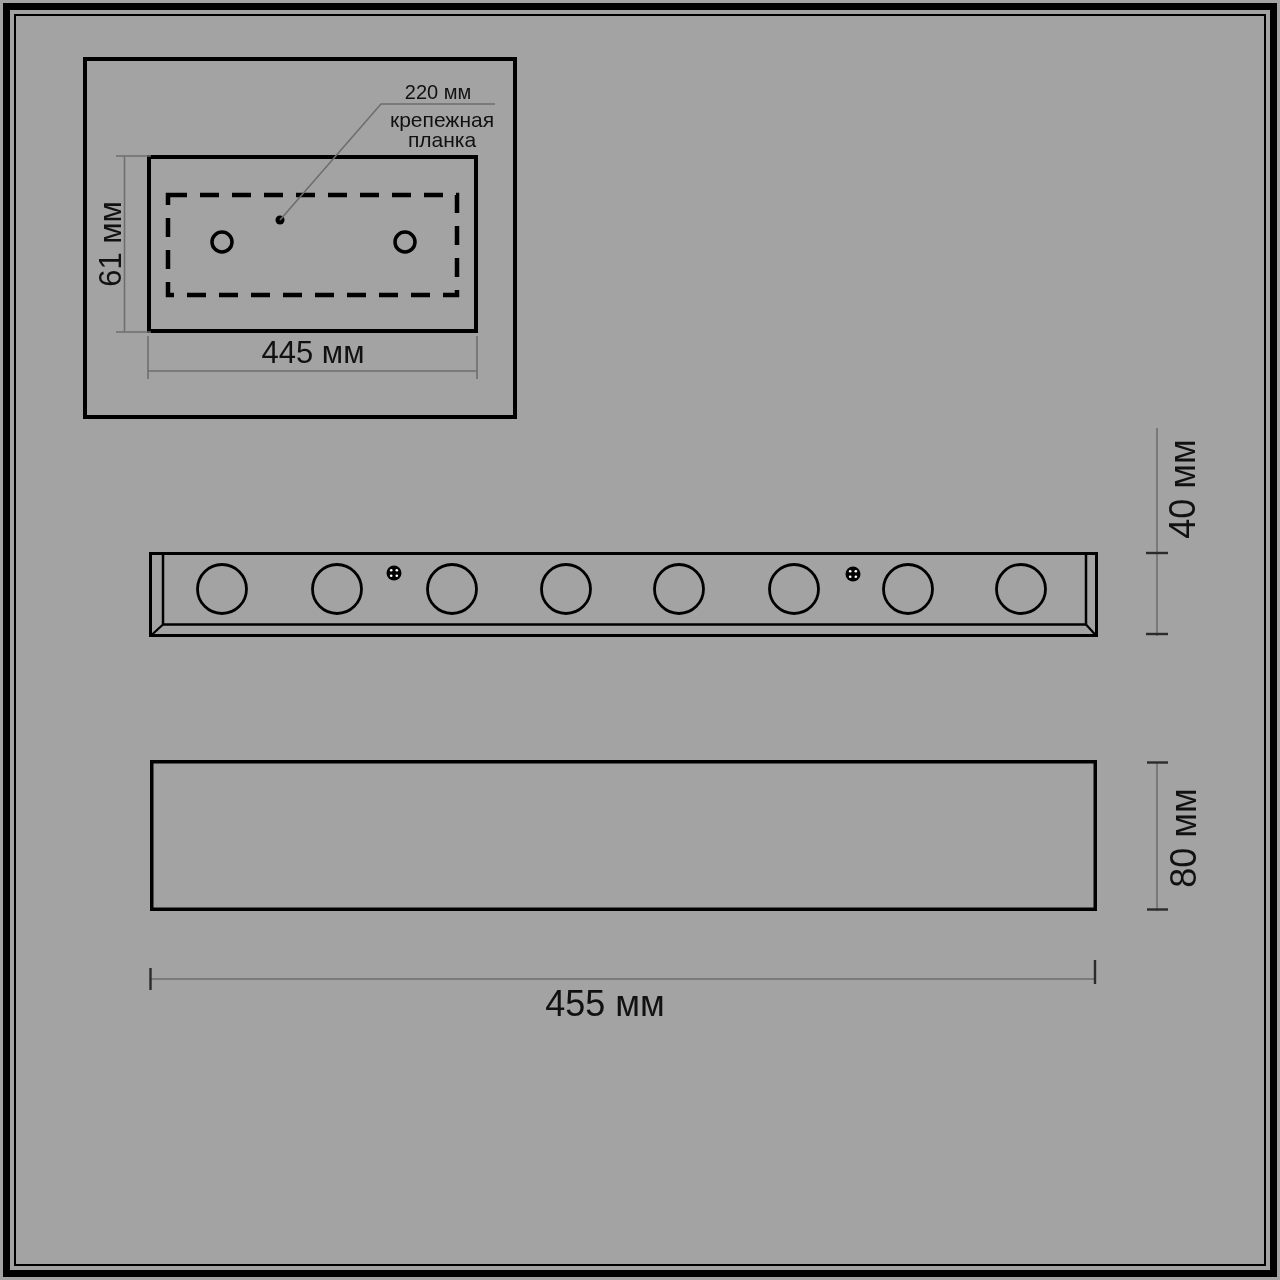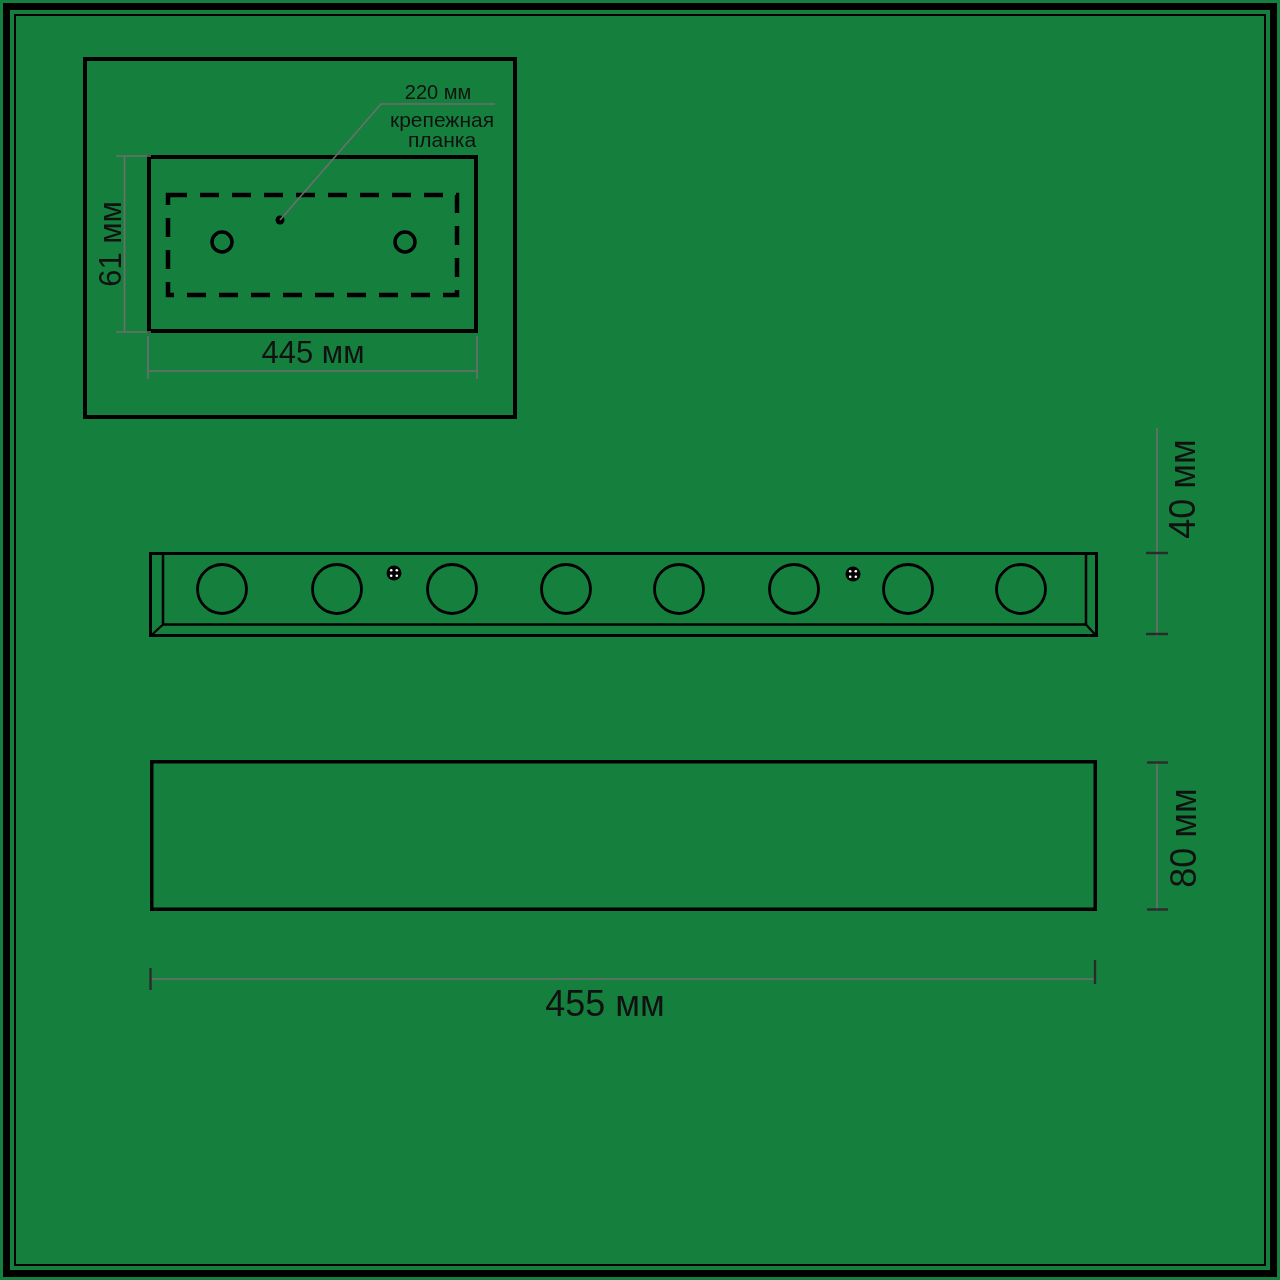--- a/index.html
+++ b/index.html
@@ -7,21 +7,21 @@
     padding: 0;
     background: #ffffff;
     width: 1280px;
     height: 1280px;
     font-family: "Liberation Sans", sans-serif;
   }
   .stage {
     position: relative;
     width: 1280px;
     height: 1280px;
-    background: #15803d;
+    background: #a3a3a3;
     overflow: hidden;
   }
   .frame-outer {
     position: absolute;
     inset: 3px;
     border: 7px solid #000;
     box-sizing: border-box;
     pointer-events: none;
   }
   .frame-inner {

